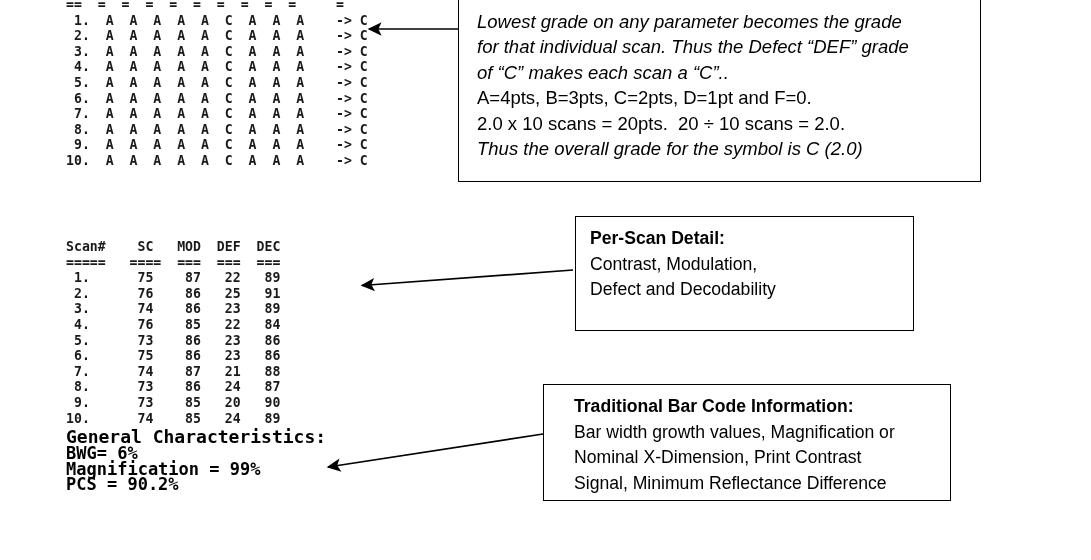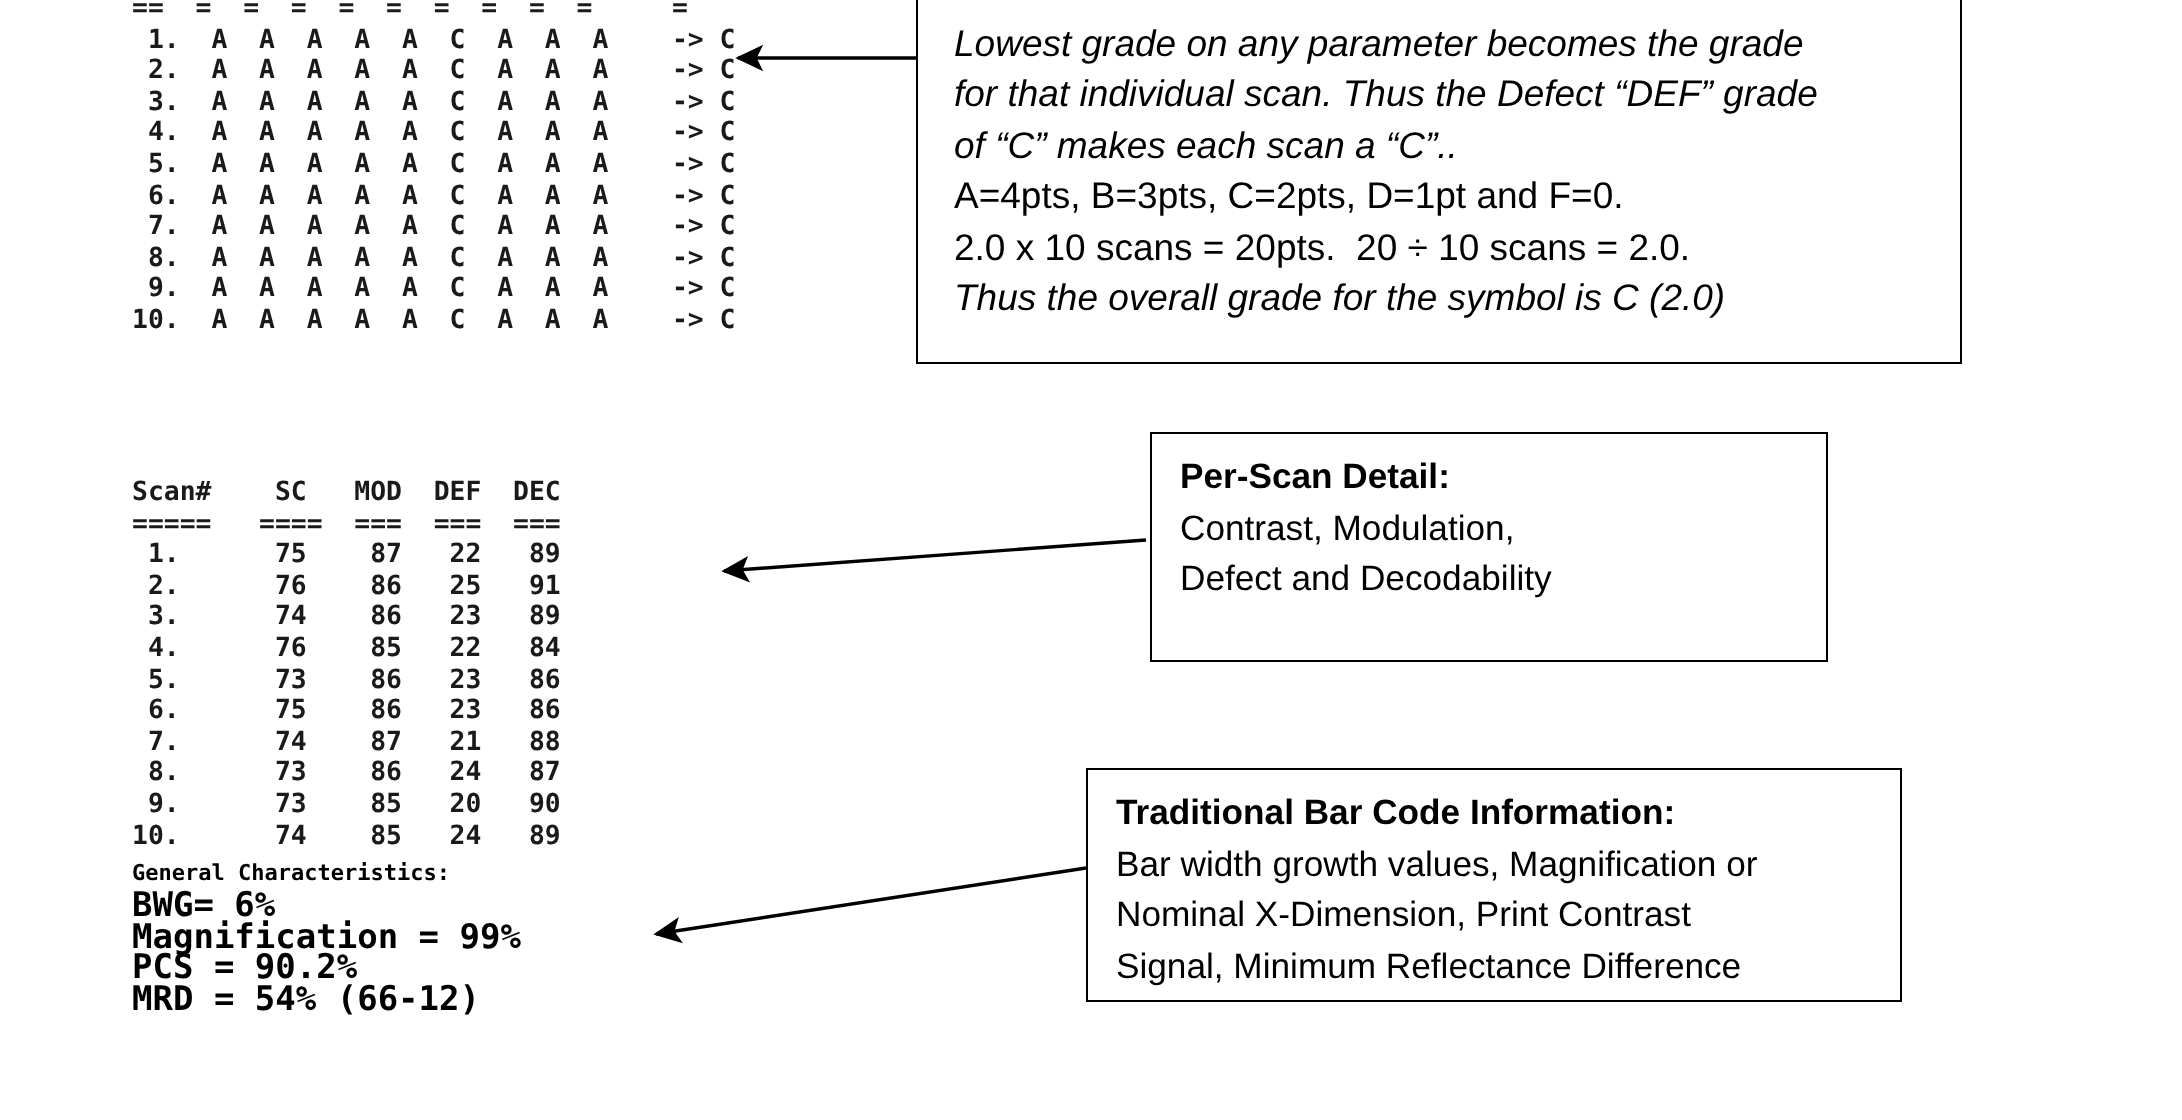--- a/index.html
+++ b/index.html
@@ -25,21 +25,21 @@
     letter-spacing:0px;
     color:#1a1a1a;
     font-weight:600;
   }
   .report .sep-top{display:block;}
   .grade-block{position:absolute;left:66px;top:-3px;}
   .scan-block{position:absolute;left:66px;top:198px;margin-top:41px;}
   .gen-block{position:absolute;left:66px;top:428px;}
   .gen-head{
     font-family:"DejaVu Sans Mono","Liberation Mono",monospace;
-    font-size:11px;
+    font-size:18px;
     font-weight:bold;
     line-height:17px;
     white-space:pre;
     display:block;
     margin-bottom:1px;
   }
   .gen-body{
     font-family:"DejaVu Sans Mono","Liberation Mono",monospace;
     font-size:17px;
     line-height:15.6px;
@@ -74,21 +74,21 @@
     width:339px; height:115px;
     padding:9px 0 0 14px;
     font-size:17.6px;
     line-height:25.6px;
   }
   #callout-perscan .hd{font-weight:bold;}
 
   #callout-traditional{
     left:543px; top:384px;
     width:408px; height:117px;
-    padding:9px 0 0 14px;
+    padding:9px 0 0 30px;
     font-size:17.6px;
     line-height:25.6px;
   }
   #callout-traditional .hd{font-weight:bold;}
 
   
   .arrows{position:absolute;left:0;top:0;width:1091px;height:560px;pointer-events:none;}
 </style>
 </head>
 <body>
@@ -117,21 +117,20 @@
 <span> 7.      74    87   21   88</span>
 <span> 8.      73    86   24   87</span>
 <span> 9.      73    85   20   90</span>
 <span>10.      74    85   24   89</span></div>
 
   <div class="gen-block">
     <span class="gen-head">General Characteristics:</span>
     <span class="gen-body">BWG= 6%</span>
     <span class="gen-body">Magnification = 99%</span>
     <span class="gen-body">PCS = 90.2%</span>
-    <span class="gen-body">MRD = 54% (66-12)</span>
   </div>
 
   <div class="callout" id="callout-grading">
     <span class="line ital">Lowest grade on any parameter becomes the grade</span>
     <span class="line ital">for that individual scan. Thus the Defect “DEF” grade</span>
     <span class="line ital">of “C” makes each scan a “C”..</span>
     <span class="line upright">A=4pts, B=3pts, C=2pts, D=1pt and F=0.</span>
     <span class="line upright">2.0 x 10 scans = 20pts.  20 ÷ 10 scans = 2.0.</span>
     <span class="line ital">Thus the overall grade for the symbol is C (2.0)</span>
   </div>

